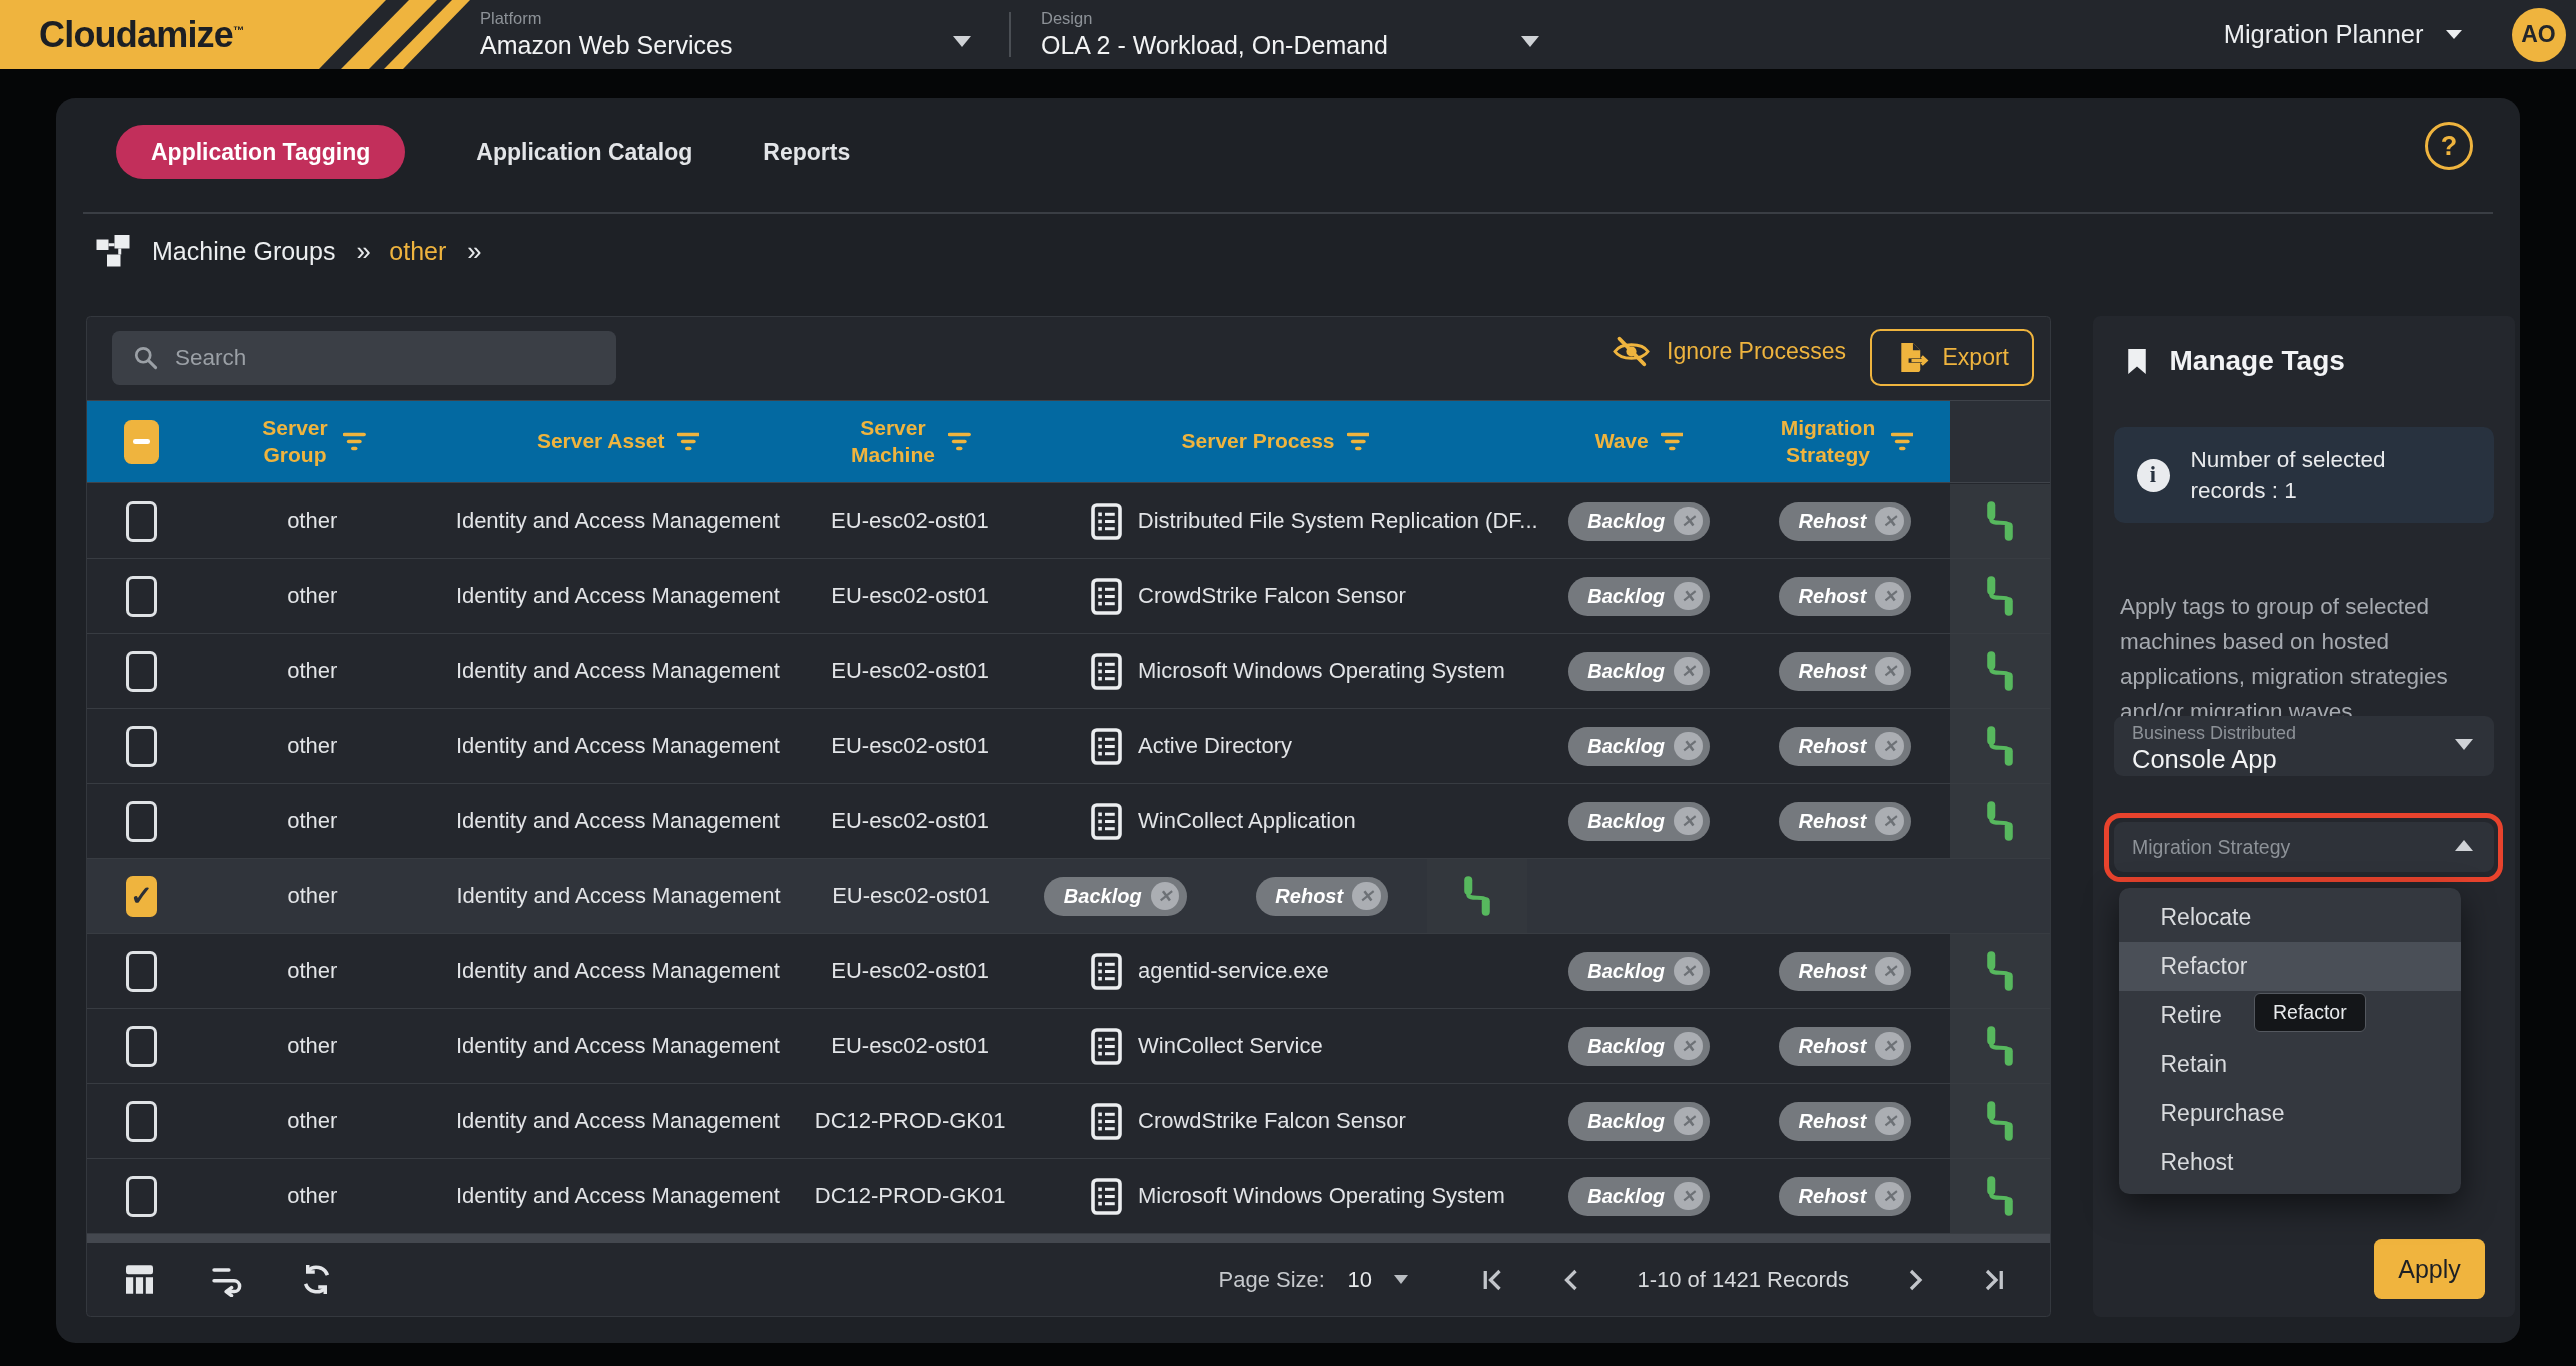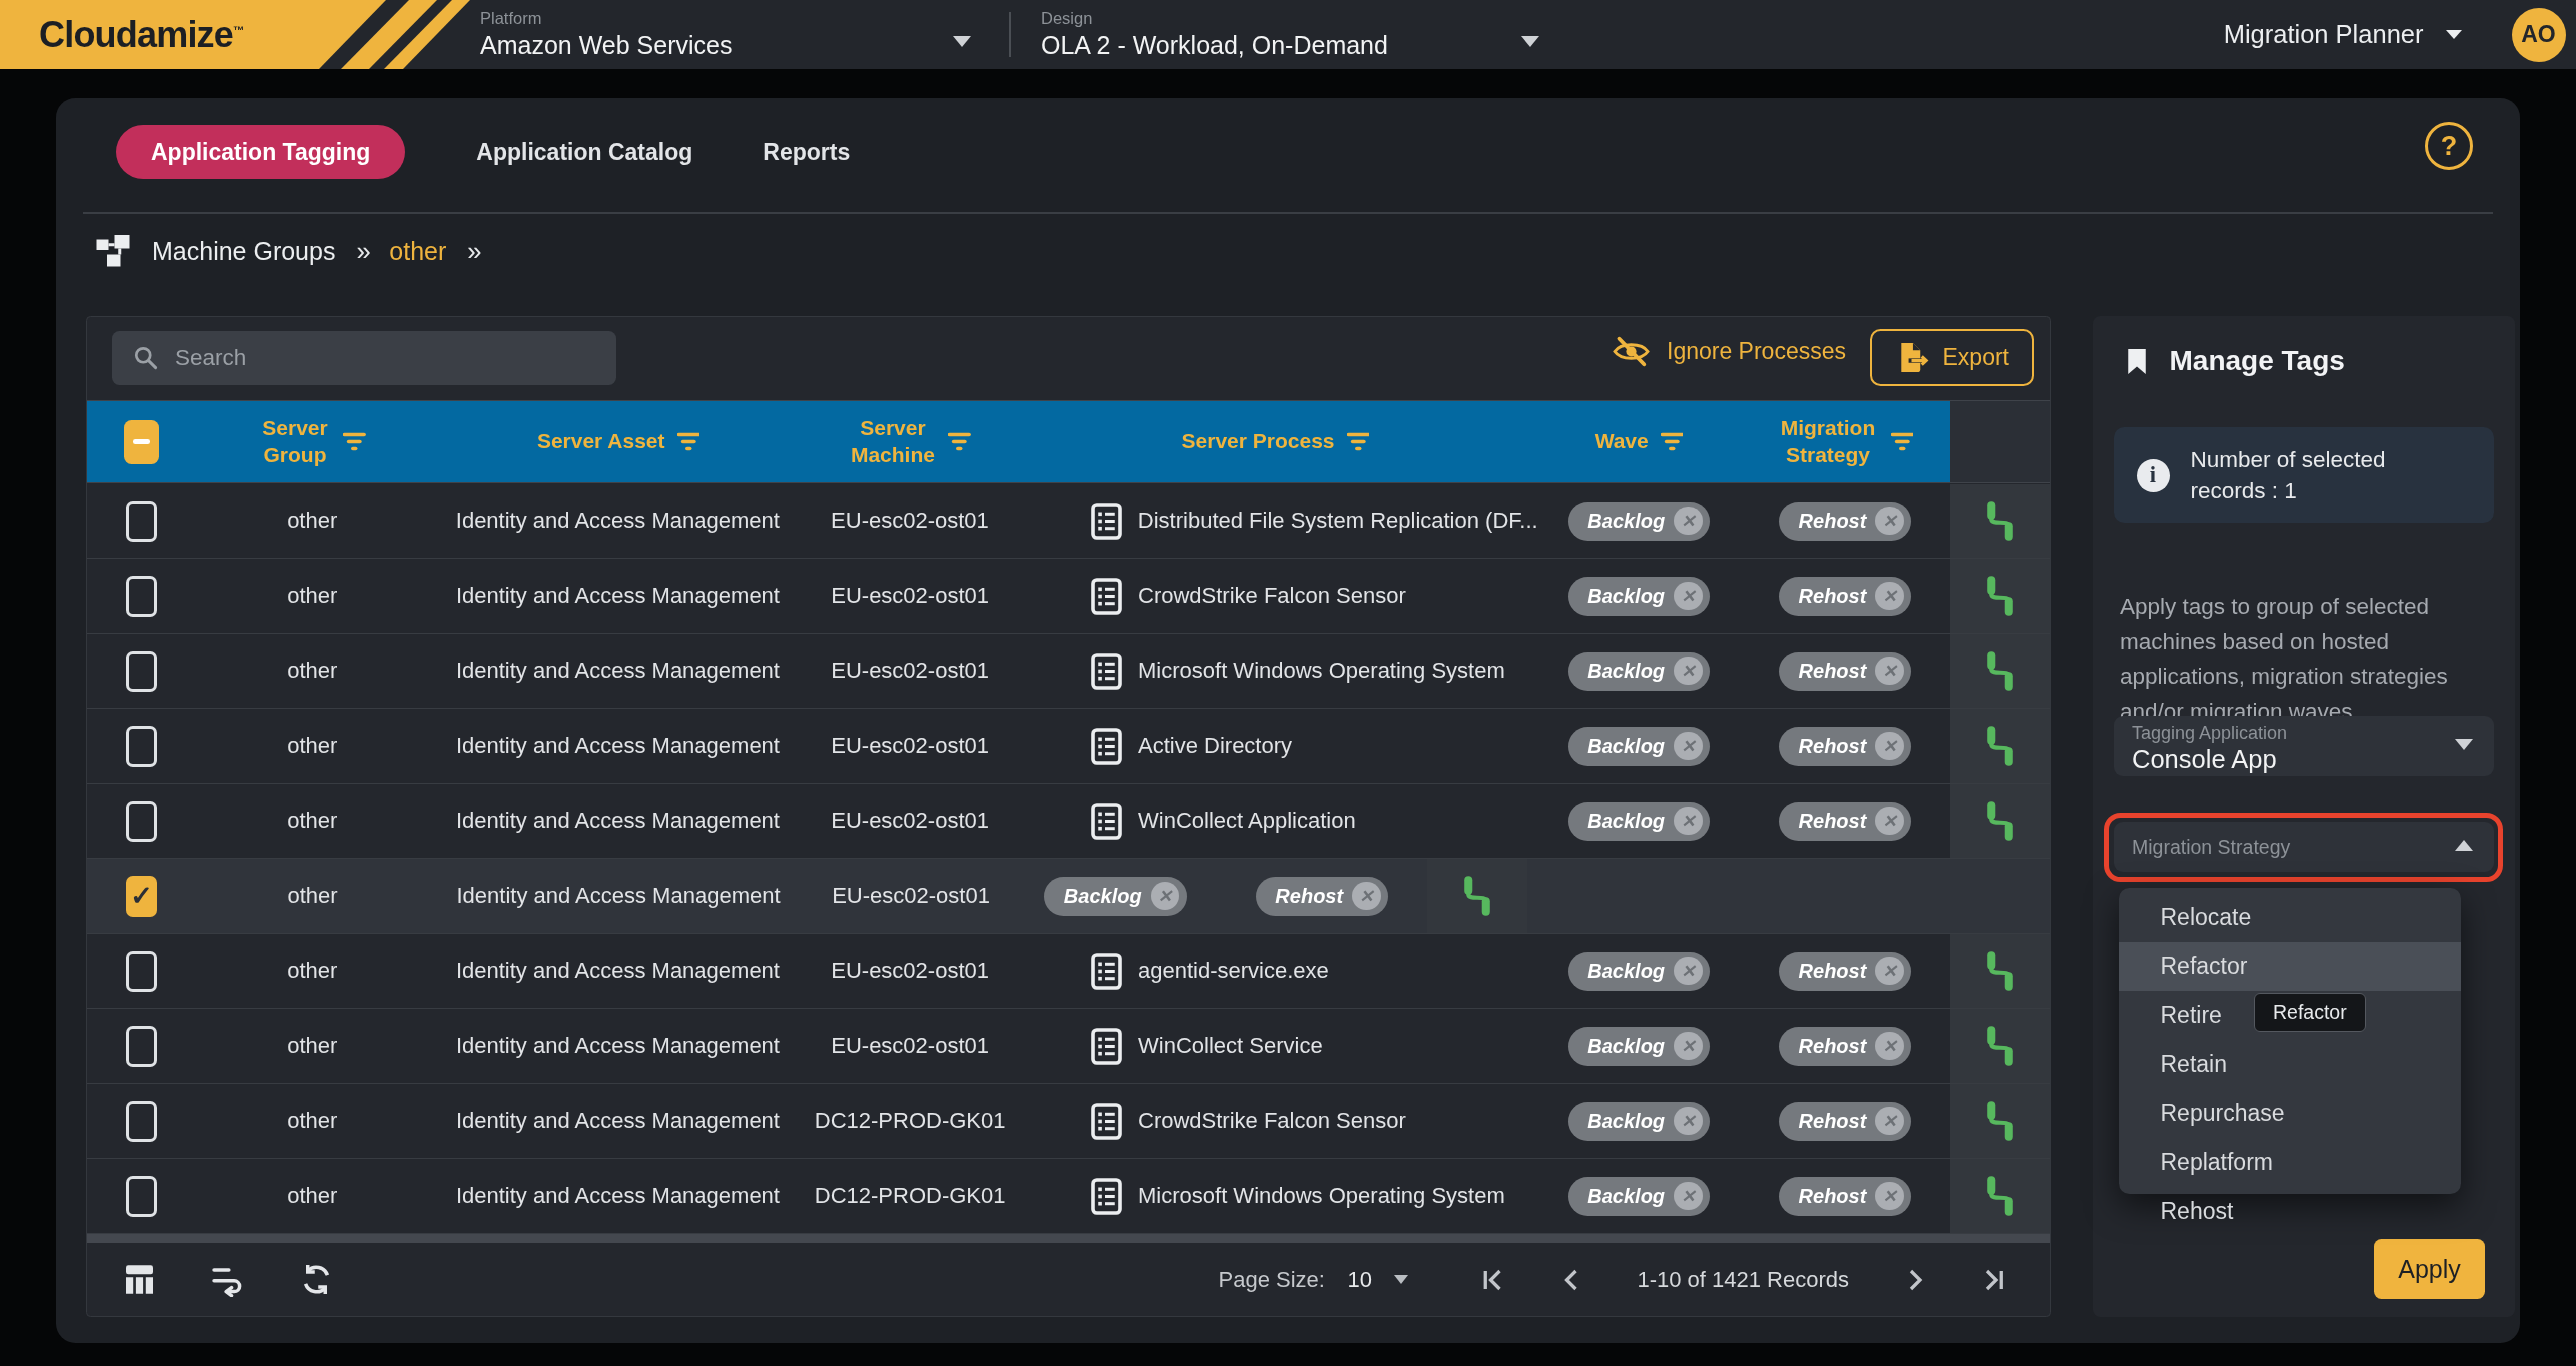--- a/index.html
+++ b/index.html
@@ -764,38 +764,37 @@
     </div>
 
     <div class="infobox">
       <span class="info-icon">i</span>
       <span class="info-text">Number of selected records : 1</span>
     </div>
 
     <div class="p-desc">Apply tags to group of selected machines based on hosted applications, migration strategies and/or migration waves.</div>
 
     <div class="select-filled" id="biz-select">
-      <div class="hdr-label">Tagging Application</div>
+      <div class="hdr-label">Business Distributed</div>
       <div class="hdr-value">Console App</div>
       <div class="sel-caret caret-down"></div>
     </div>
 
     <div class="select-filled" id="strat-select">
       <div class="hdr-label">Migration Strategy</div>
       <div class="sel-caret caret-up"></div>
     </div>
     <div class="red-ring"></div>
 
     <div class="menu">
       <div class="opt">Relocate</div>
       <div class="opt highlight">Refactor</div>
       <div class="opt">Retire</div>
       <div class="opt">Retain</div>
       <div class="opt">Repurchase</div>
-      <div class="opt">Replatform</div>
       <div class="opt">Rehost</div>
     </div>
 
     <div class="tooltip">Refactor</div>
 
     <button class="apply">Apply</button>
   </div>
 
 </div>
 

